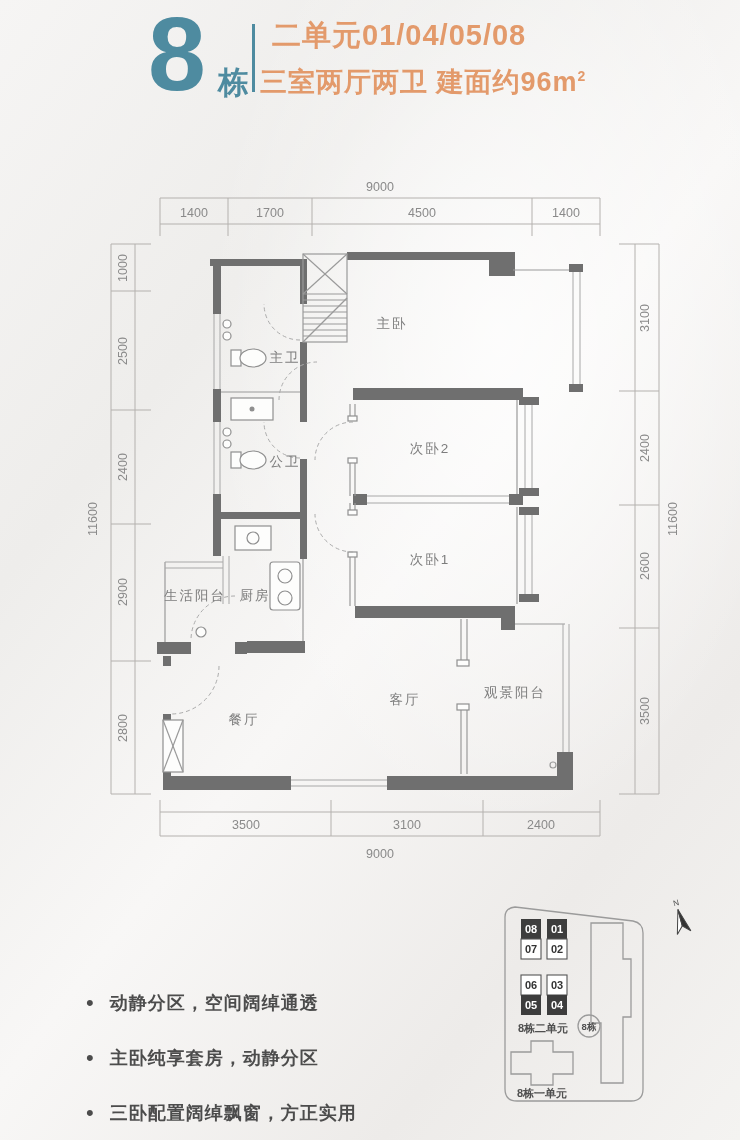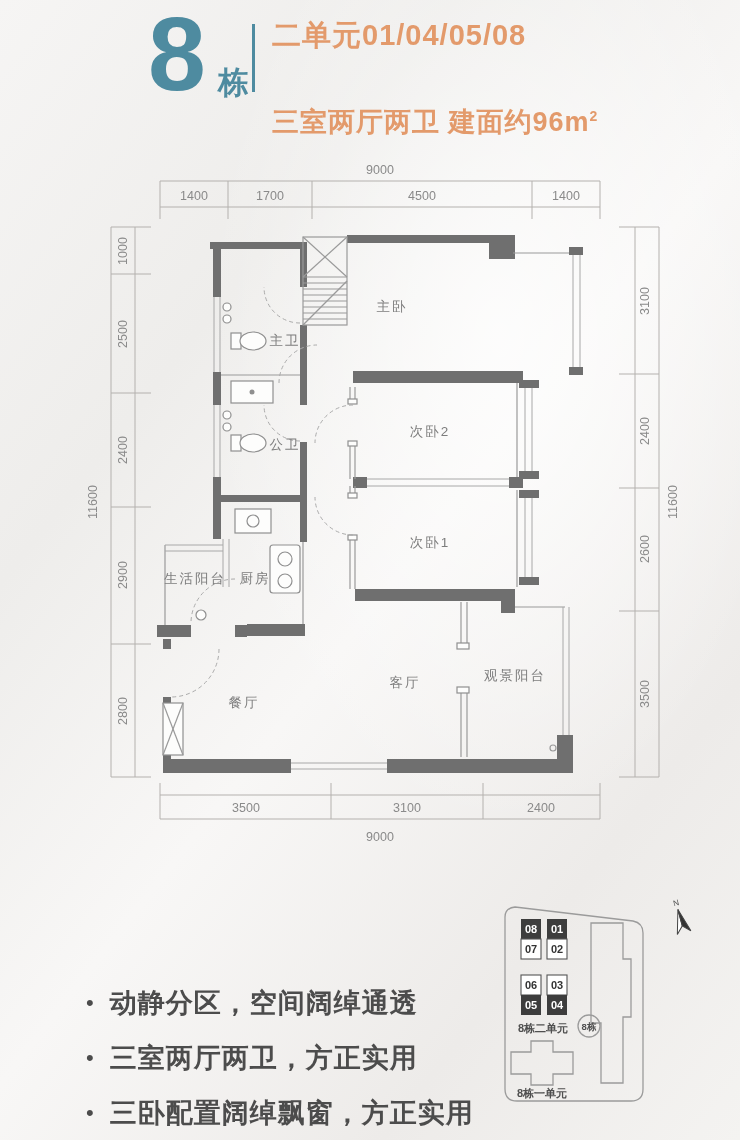--- a/index.html
+++ b/index.html
@@ -11,37 +11,37 @@
   .sheen {
     position:absolute; left:-120px; top:-80px; width:1000px; height:1400px;
     background:radial-gradient(ellipse 420px 700px at 62% 30%, rgba(255,255,255,.75), rgba(255,255,255,0) 70%);
     pointer-events:none;
   }
   
   .hdr-num { position:absolute; left:148px; top:2px; font-size:104px; line-height:1; font-weight:600; color:#4e8ba0; }
   .hdr-suffix { position:absolute; left:218px; top:62px; font-size:31px; font-weight:700; color:#4e8ba0; }
   .hdr-divider { position:absolute; left:252px; top:24px; width:3px; height:68px; background:#4e8ba0; }
   .hdr-line1 { position:absolute; left:272px; top:16px; font-size:29px; font-weight:700; color:#e39a6b; letter-spacing:1px; }
-  .hdr-line2 { position:absolute; left:272px; top:64px; font-size:27px; font-weight:700; color:#e39a6b; letter-spacing:1px;margin-top:40px; }
+  .hdr-line2 { position:absolute; left:260px; top:64px; font-size:27px; font-weight:700; color:#e39a6b; letter-spacing:1px; }
   .hdr-line2 sup { font-size:14px; }
   
-  .plan-wrap { position:absolute; left:85px; top:147px; width:600px; height:710px; }
+  .plan-wrap { position:absolute; left:85px; top:164px; width:600px; height:710px; }
   .wall { fill:#6f6f6f; }
   .thin { stroke:#9a9a9a; stroke-width:1.2; fill:none; }
   .win  { stroke:#a8a8a8; stroke-width:1; fill:none; }
   .door { stroke:#ababab; stroke-width:1; fill:none; stroke-dasharray:4 3; }
   .fix  { stroke:#8f8f8f; stroke-width:1.2; fill:#fdfdfc; }
   .dimline { stroke:#b4b1ae; stroke-width:1; }
   .dimtext { fill:#8a8a8a; font-size:12.5px; }
   .roomlabel { fill:#7d7d7d; font-size:13.5px; letter-spacing:2px; }
   
   .hl-title { position:absolute; left:110px; top:898px; font-size:37px; font-weight:600; color:#d8a780; letter-spacing:17px; white-space:nowrap; }
   .bullet-row { position:absolute; left:86px; width:400px; display:flex; align-items:flex-start; }
   .bullet-dot { font-size:22px; color:#4c4c4c; margin-right:16px; line-height:30px; }
-  .bullet-text { font-size:27px; font-weight:700; color:#4c4c4c; letter-spacing:1px; line-height:30px; }
+  .bullet-text { font-size:18px; font-weight:700; color:#4c4c4c; letter-spacing:1px; line-height:30px; }
   .b1 { top:988px; } .b2 { top:1043px; } .b3 { top:1098px; }
   
   .siteplan { position:absolute; left:485px; top:893px; width:245px; height:240px; }
   .sp-line { stroke:#9b9b9b; stroke-width:1.3; fill:none; }
   .sp-dark { fill:#3d3d3d; }
   .sp-light { fill:#ffffff; stroke:#555; stroke-width:1.1; }
   .sp-num-dark { fill:#ffffff; font-size:11px; font-weight:700; }
   .sp-num-light { fill:#333333; font-size:11px; font-weight:700; }
   .sp-label { fill:#4f4f4f; font-size:11px; font-weight:700; }
   .sp-badge { fill:#4f4f4f; font-size:9.5px; font-weight:700; }
@@ -290,21 +290,21 @@
     </g>
   </svg>
   </div>
 
   <div class="bullet-row b1">
     <span class="bullet-dot">•</span>
     <span class="bullet-text">动静分区，空间阔绰通透</span>
   </div>
   <div class="bullet-row b2">
     <span class="bullet-dot">•</span>
-    <span class="bullet-text">三室两厅两卫，方正实用</span>
+    <span class="bullet-text">主卧纯享套房，动静分区</span>
   </div>
   <div class="bullet-row b3">
     <span class="bullet-dot">•</span>
     <span class="bullet-text">三卧配置阔绰飘窗，方正实用</span>
   </div>
 
   <div class="siteplan">
   <svg width="245" height="240" viewBox="0 0 245 240">
     <path class="sp-line" d="M 30 14 L 148 28 Q 158 30 158 40 L 158 196 Q 158 208 146 208 L 32 208 Q 20 208 20 196 L 20 24 Q 20 15 30 14 Z"></path>
     <path class="sp-line" d="M 106 30 L 138 30 L 138 66 L 146 66 L 146 124 L 138 124 L 138 190 L 116 190 L 116 130 L 106 130 Z" fill="#f6f5f4"></path>

